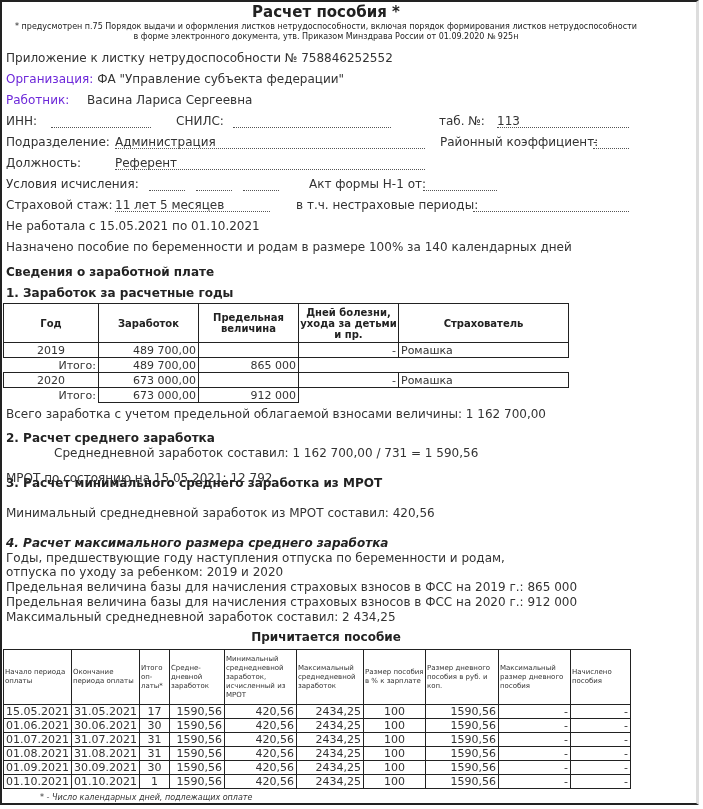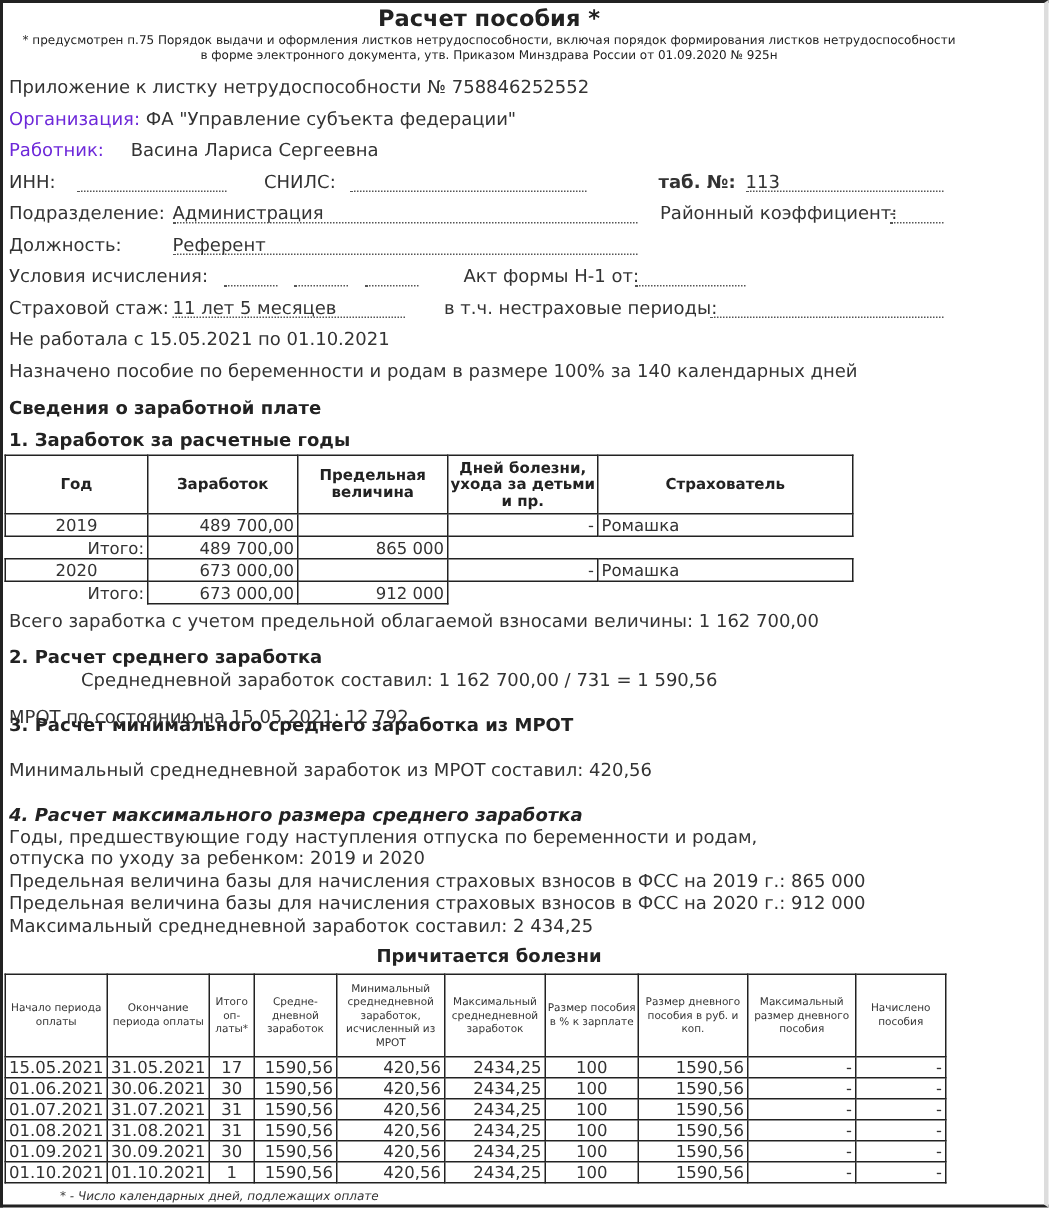--- a/index.html
+++ b/index.html
@@ -35,21 +35,21 @@
   }
   table.earn td { height: 14px; padding: 0 2px; font-size: 11px; color: #333; }
   .bd { border: 1px solid #222; }
   .bdt { border-top: 1px solid #222; }
   .r { text-align: right; }
   .c { text-align: center; }
   .l { text-align: left; }
   table.ben { left: 3px; top: 649px; font-size: 11px; }
   table.ben th {
     border: 1px solid #222; font-weight: normal; font-size: 7px; line-height: 9px; color: #333;
-    height: 54px; text-align: center; padding: 0 1px;
+    height: 54px; text-align: left; padding: 0 1px;
   }
   table.ben td {
     border: 1px solid #222; height: 13px; padding: 0 2px; font-size: 11px; color: #333; line-height: 13px;
   }
   .foot { position: absolute; top: 793px; left: 40px; font-size: 8px; font-style: italic; color: #333; }
 </style>
 </head>
 <body>
 
 <div class="frame"></div>
@@ -69,21 +69,21 @@
 
   <div class="line" style="top:93px;">
     <span class="b">Работник:</span>
     <span style="margin-left:14px;">Васина Лариса Сергеевна</span>
   </div>
 
   <div class="line" style="top:114px;left:0;">ИНН:</div>
   <span class="dotted" style="position:absolute;top:114px;left:45px;width:100px;"></span>
   <div class="line" style="top:114px;left:170px;">СНИЛС:</div>
   <span class="dotted" style="position:absolute;top:114px;left:227px;width:158px;"></span>
-  <div class="line" style="top:114px;left:433px;font-weight:bold;">таб. №:</div>
+  <div class="line" style="top:114px;left:433px;">таб. №:</div>
   <span class="dotted line" style="top:114px;left:491px;width:132px;">113</span>
 
   <div class="line" style="top:135px;left:0;">Подразделение:</div>
   <span class="dotted line" style="top:135px;left:109px;width:310px;">Администрация</span>
   <div class="line" style="top:135px;left:434px;">Районный коэффициент:</div>
   <span class="dotted line" style="top:135px;left:587px;width:36px;">-</span>
 
   <div class="line" style="top:156px;left:0;">Должность:</div>
   <span class="dotted line" style="top:156px;left:109px;width:310px;">Референт</span>
 
@@ -114,21 +114,21 @@
   <div class="line" style="top:471px;">МРОТ по состоянию на 15.05.2021: 12 792</div>
   <div class="line" style="top:506px;">Минимальный среднедневной заработок из МРОТ составил: 420,56</div>
 
   <div class="h2" style="top:536px;font-style:italic;">4. Расчет максимального размера среднего заработка</div>
   <div class="line" style="top:551px;">Годы, предшествующие году наступления отпуска по беременности и родам,</div>
   <div class="line" style="top:565px;">отпуска по уходу за ребенком: 2019 и 2020</div>
   <div class="line" style="top:580px;">Предельная величина базы для начисления страховых взносов в ФСС на 2019 г.: 865 000</div>
   <div class="line" style="top:595px;">Предельная величина базы для начисления страховых взносов в ФСС на 2020 г.: 912 000</div>
   <div class="line" style="top:610px;">Максимальный среднедневной заработок составил: 2 434,25</div>
 
-  <div class="h2" style="top:630px;left:0;width:640px;text-align:center;">Причитается болезни</div>
+  <div class="h2" style="top:630px;left:0;width:640px;text-align:center;">Причитается пособие</div>
 </div>
 
 <table class="earn">
   <colgroup>
       <col style="width:95px">
       <col style="width:100px">
       <col style="width:100px">
       <col style="width:100px">
       <col style="width:170px">
     </colgroup>

